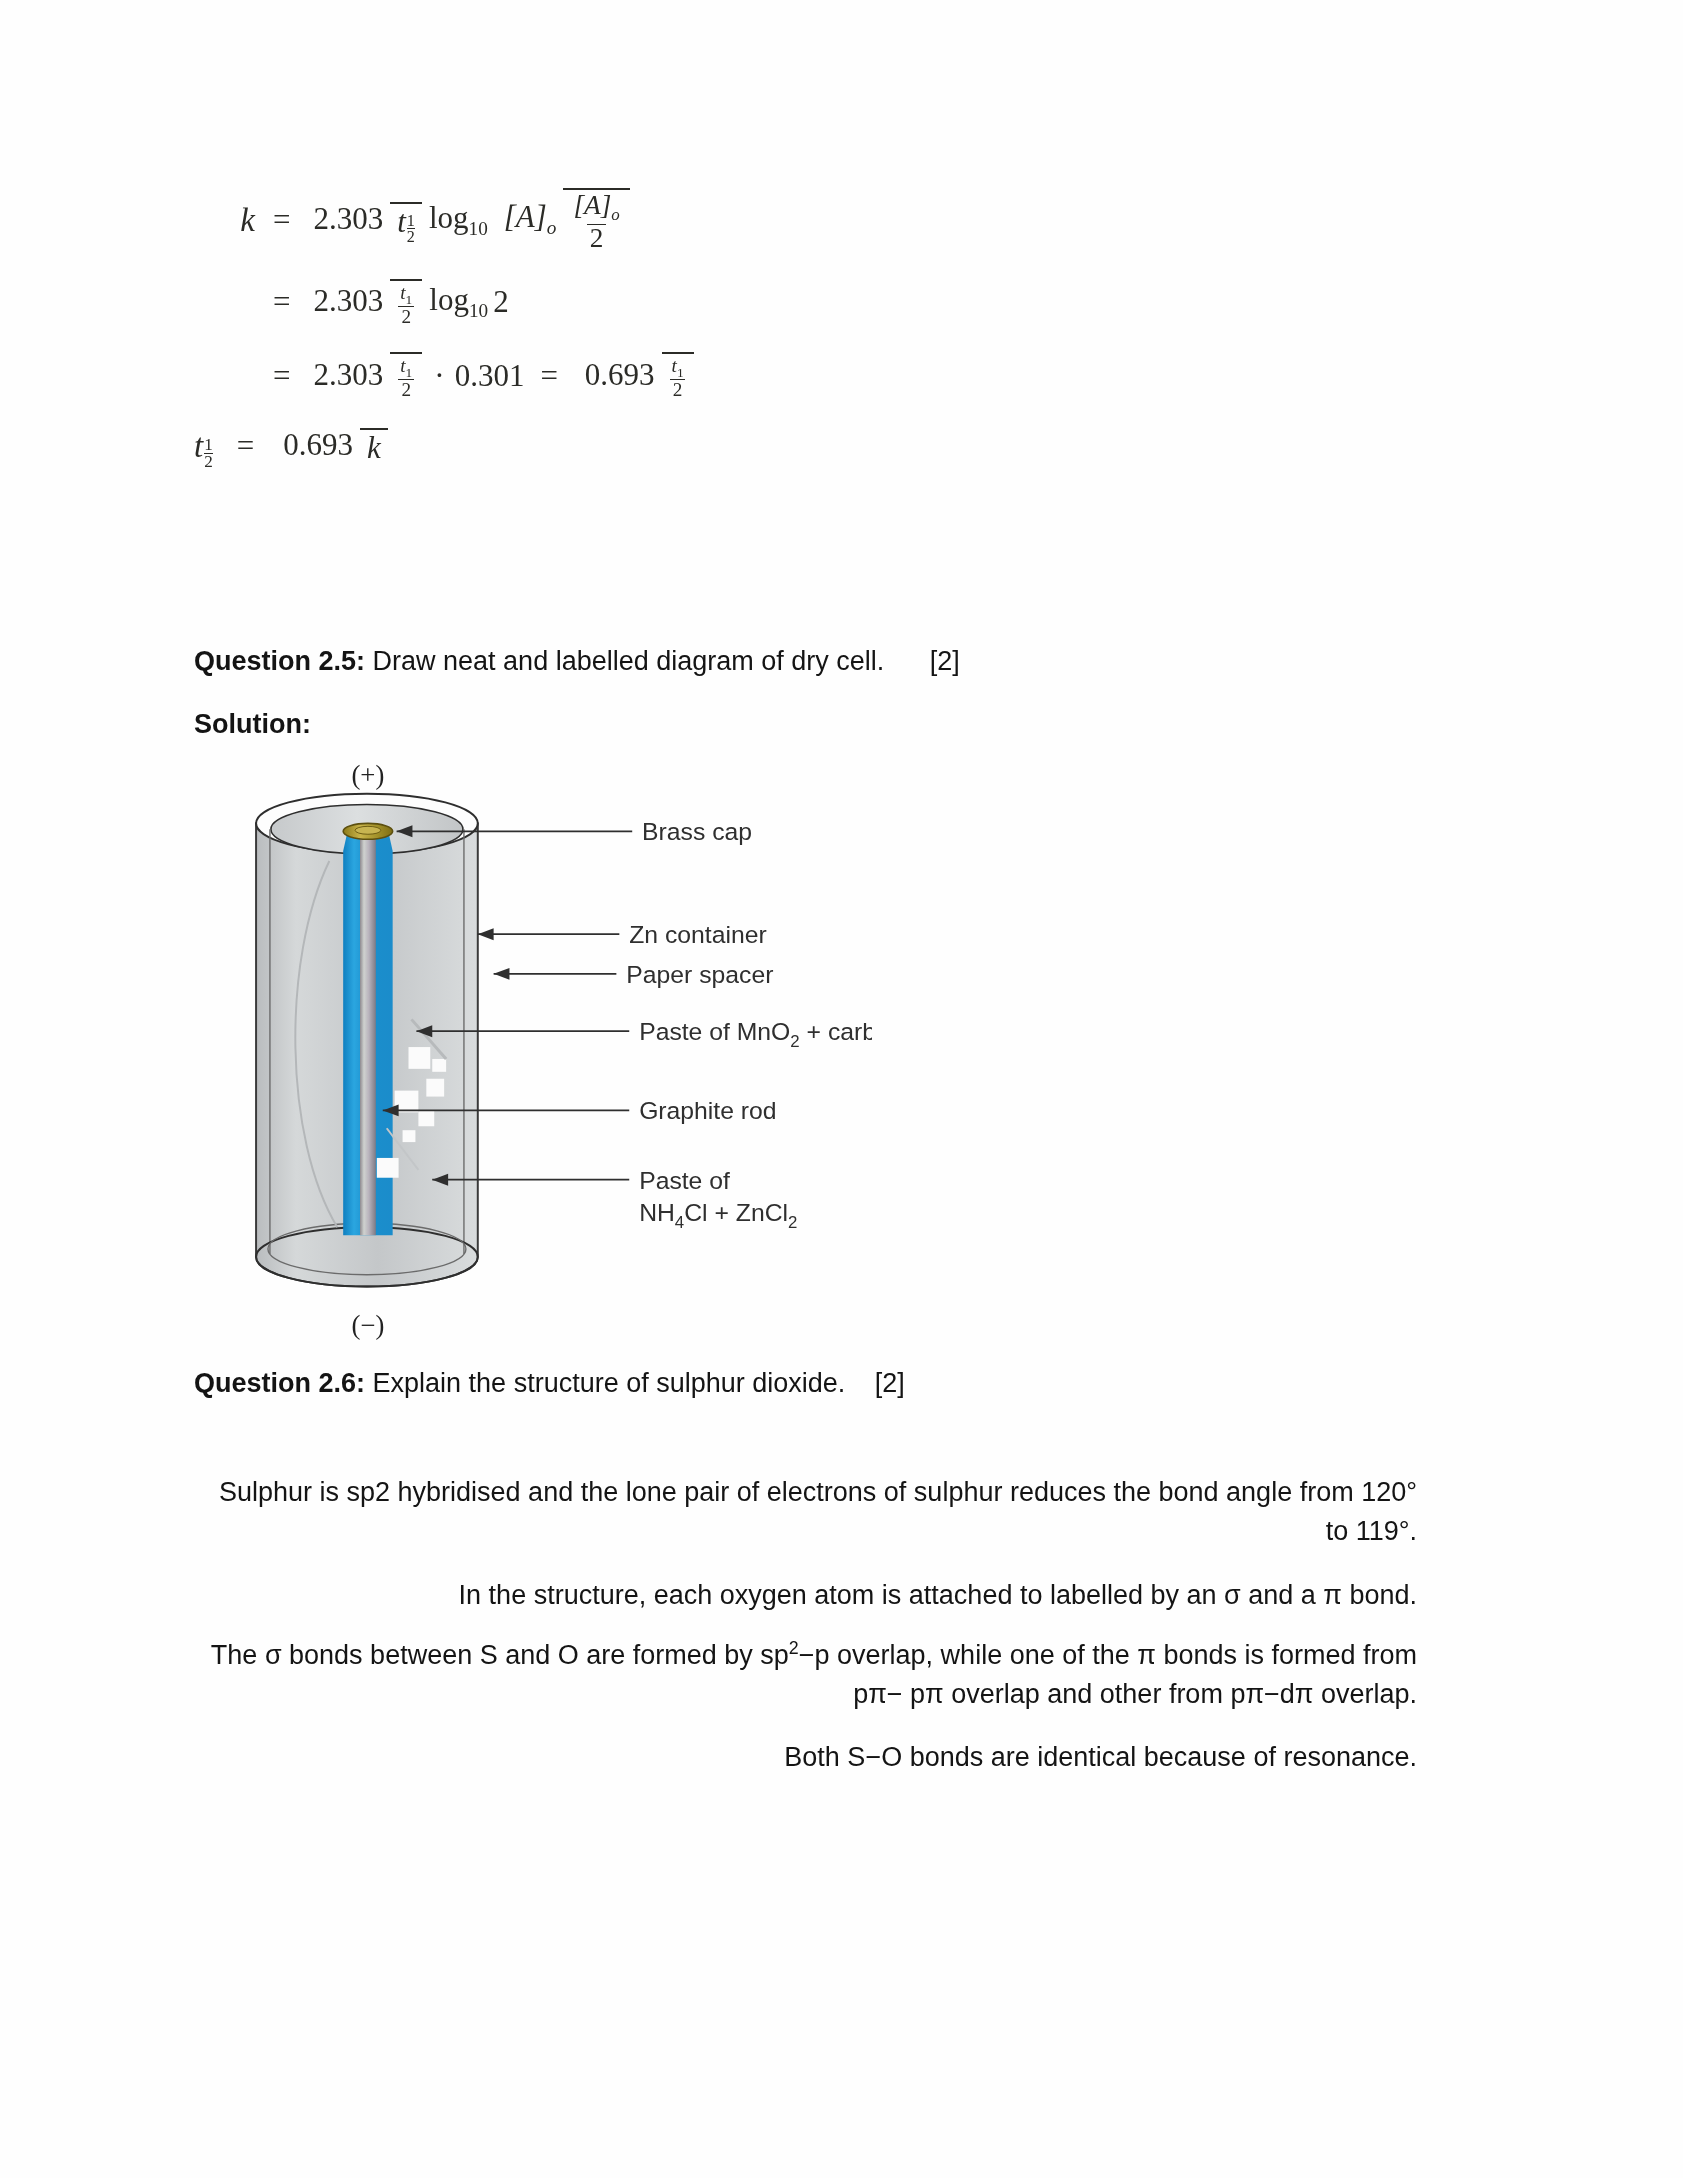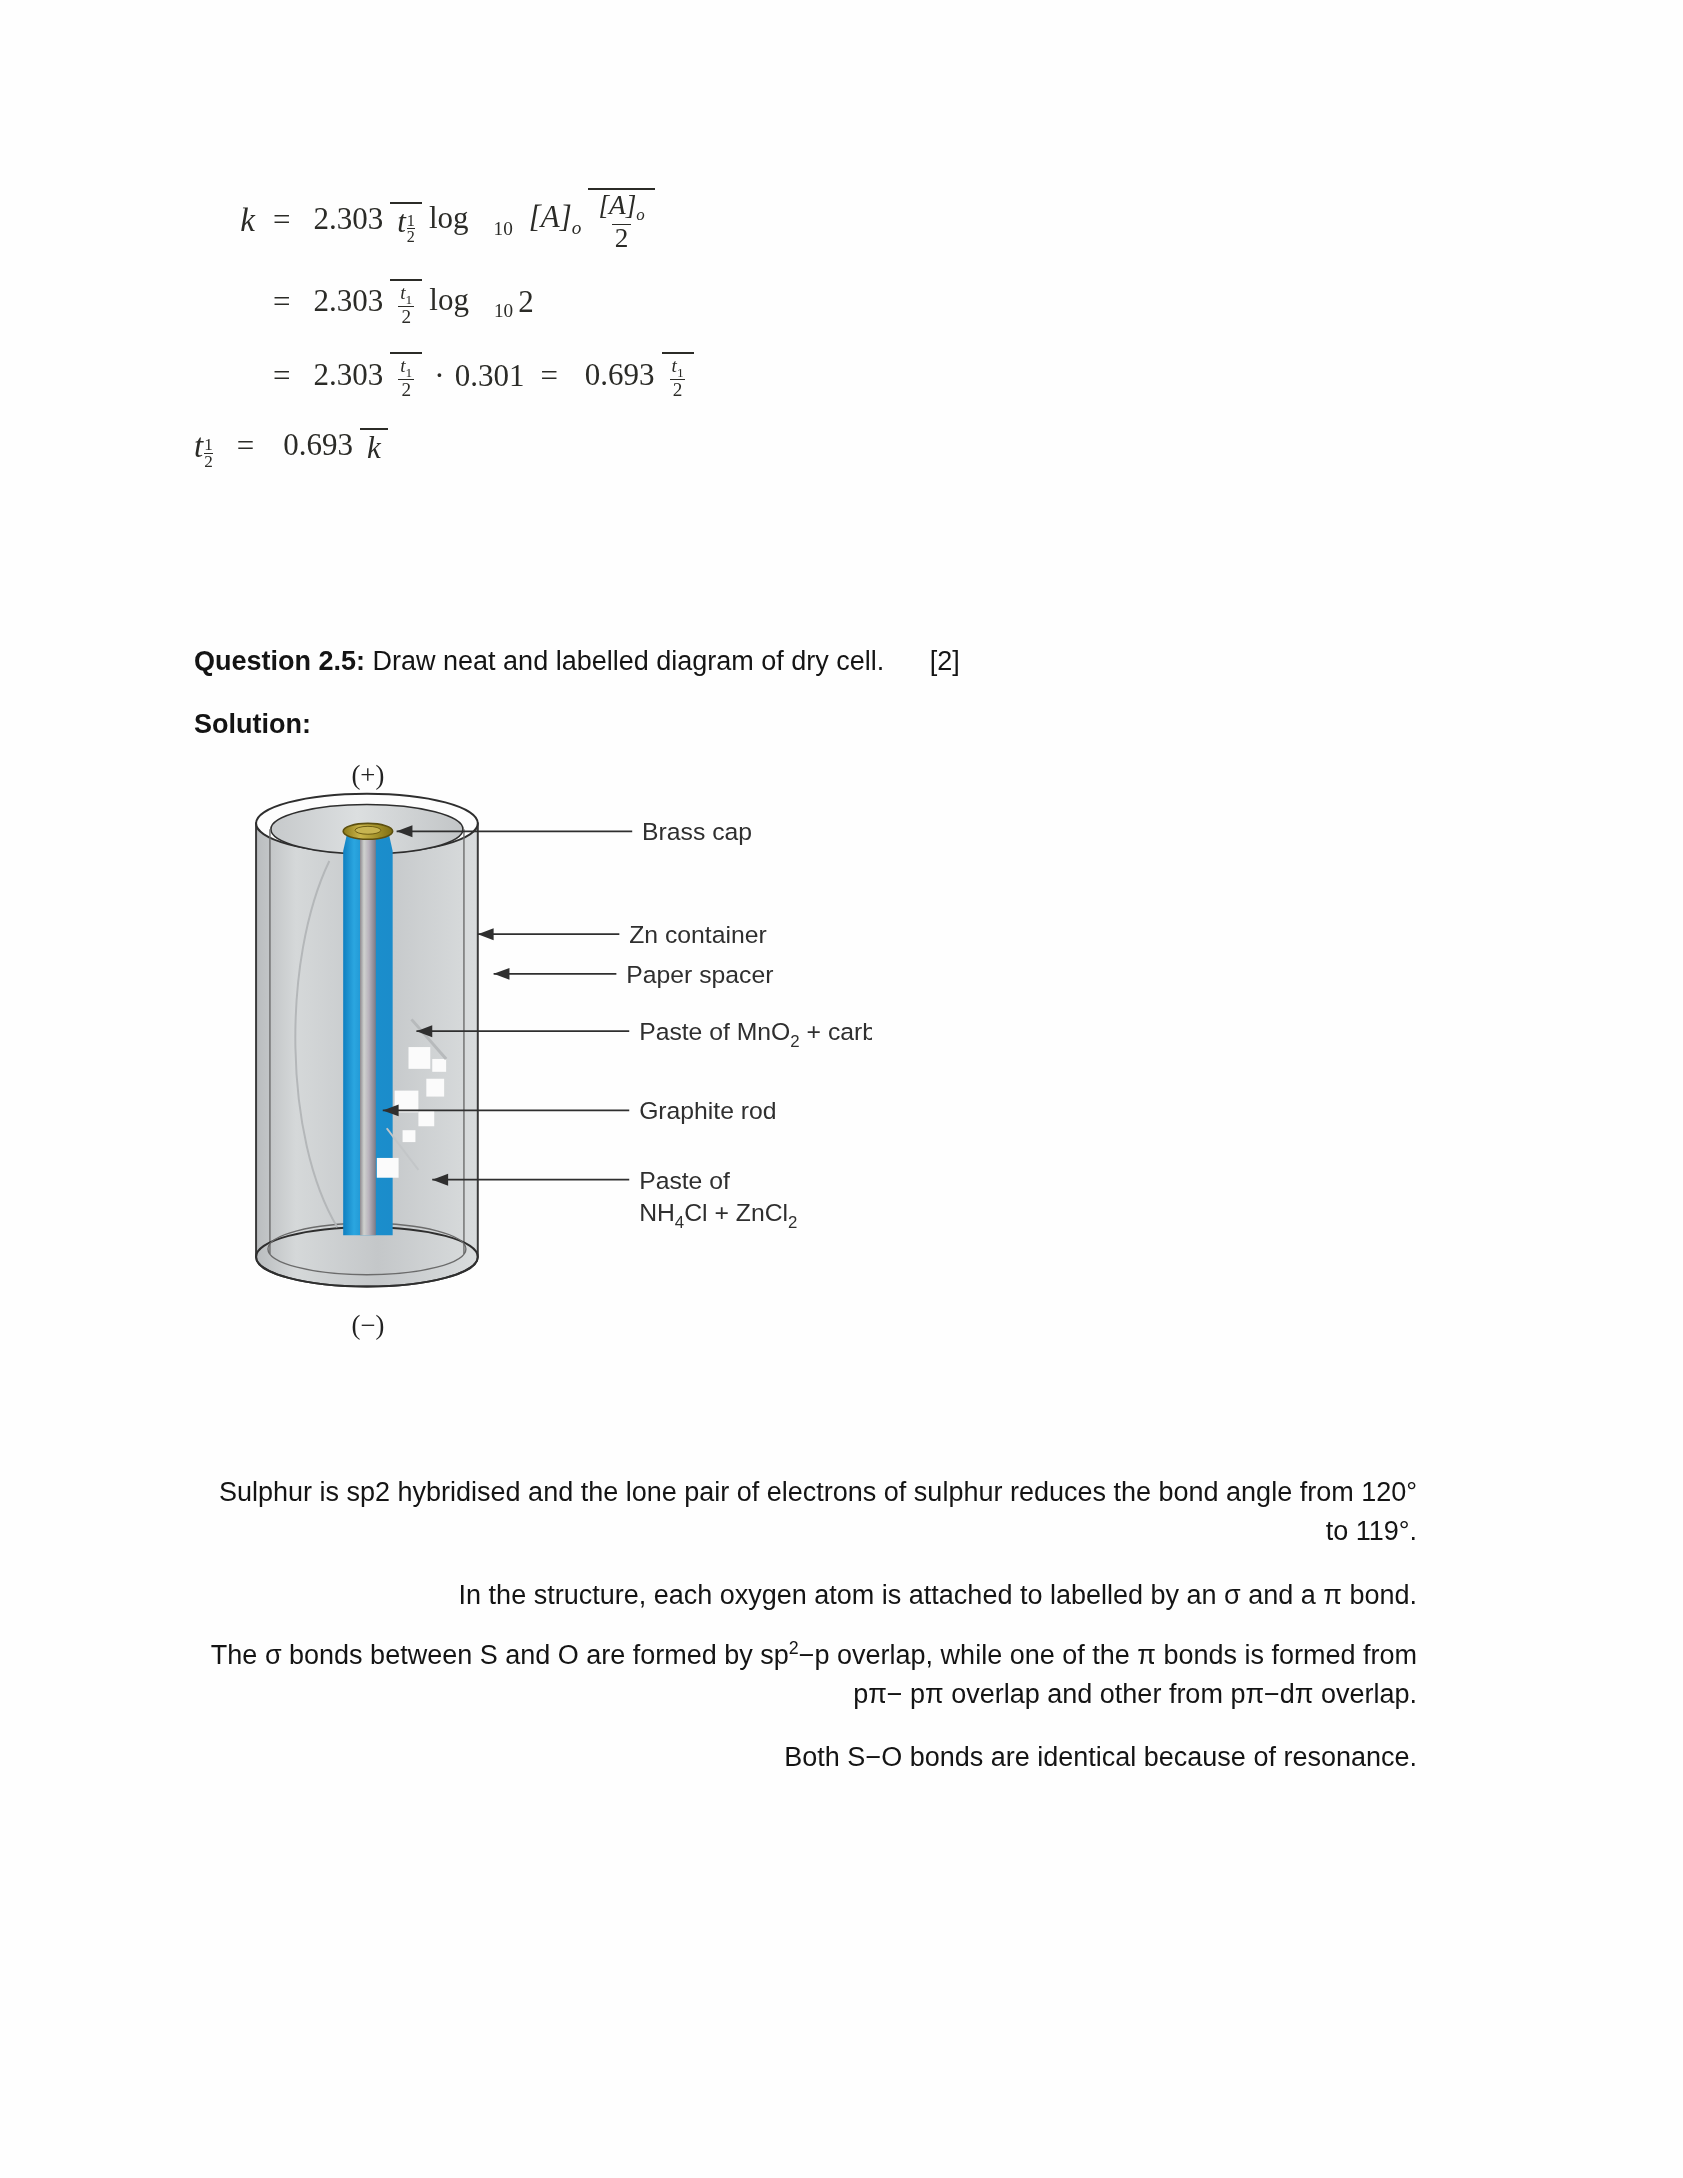--- a/index.html
+++ b/index.html
@@ -68,21 +68,21 @@
     flex-direction: column;
     align-items: center;
     font-size: 0.60em;
     vertical-align: middle;
     line-height: 1.0;
   }
   .smallfrac .sn { padding: 0 3px; }
   .smallfrac .sd { padding: 0 3px; border-top: 1.6px solid #2b2b27; }
   .ital { font-style: italic; }
   .upr { font-style: normal; }
-  .sub { font-size: 0.62em; vertical-align: sub; font-style: normal; margin-left: 25px; }
+  .sub { font-size: 0.62em; vertical-align: sub; font-style: normal; }
   .subital { font-size: 0.62em; vertical-align: sub; font-style: italic; }
   .thalf {
     display: inline-flex;
     align-items: flex-end;
     font-style: italic;
   }
   .thalf .tsub {
     display: inline-flex;
     flex-direction: column;
     align-items: center;
@@ -336,20 +336,25 @@
         <tspan>Paste of MnO</tspan><tspan class="dsub" dy="7">2</tspan><tspan dy="-7"> + carbon</tspan>
       </text>
       <text x="405" y="361" class="dlabel">Graphite rod</text>
       <text x="405" y="431" class="dlabel">Paste of</text>
       <text x="405" y="464" class="dlabel">
         <tspan>NH</tspan><tspan class="dsub" dy="7">4</tspan><tspan dy="-7">Cl + ZnCl</tspan><tspan class="dsub" dy="7">2</tspan>
       </text>
     </svg>
   </div>
 
+  <div class="qline" style="top:1364px">
+    <span class="qlabel">Question 2.6:</span>
+    <span>Explain the structure of sulphur dioxide.</span>
+    <span class="marks-small">[2]</span>
+  </div>
 
 
   <div class="para" style="top:1473px">Sulphur is sp2 hybridised and the lone pair of electrons of sulphur reduces the bond angle from 120° to 119°.</div>
 
   <div class="para" style="top:1576px">In the structure, each oxygen atom is attached to labelled by an σ and a π bond.</div>
 
   <div class="para" style="top:1636px">
     <span>The σ bonds between S and O are formed by sp</span><sup class="exp">2</sup><span>−p overlap, while one of the π bonds is formed from pπ− pπ overlap and other from pπ−dπ overlap.</span>
   </div>
 

